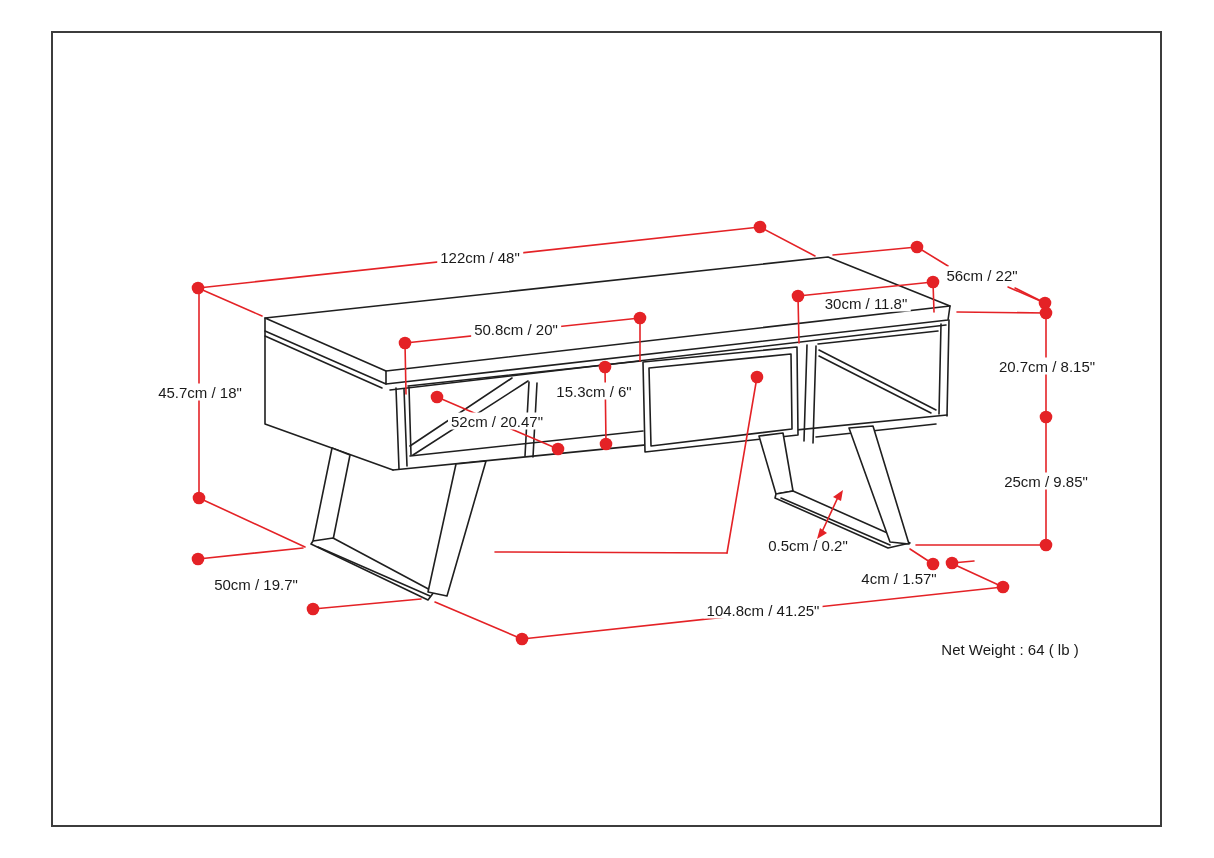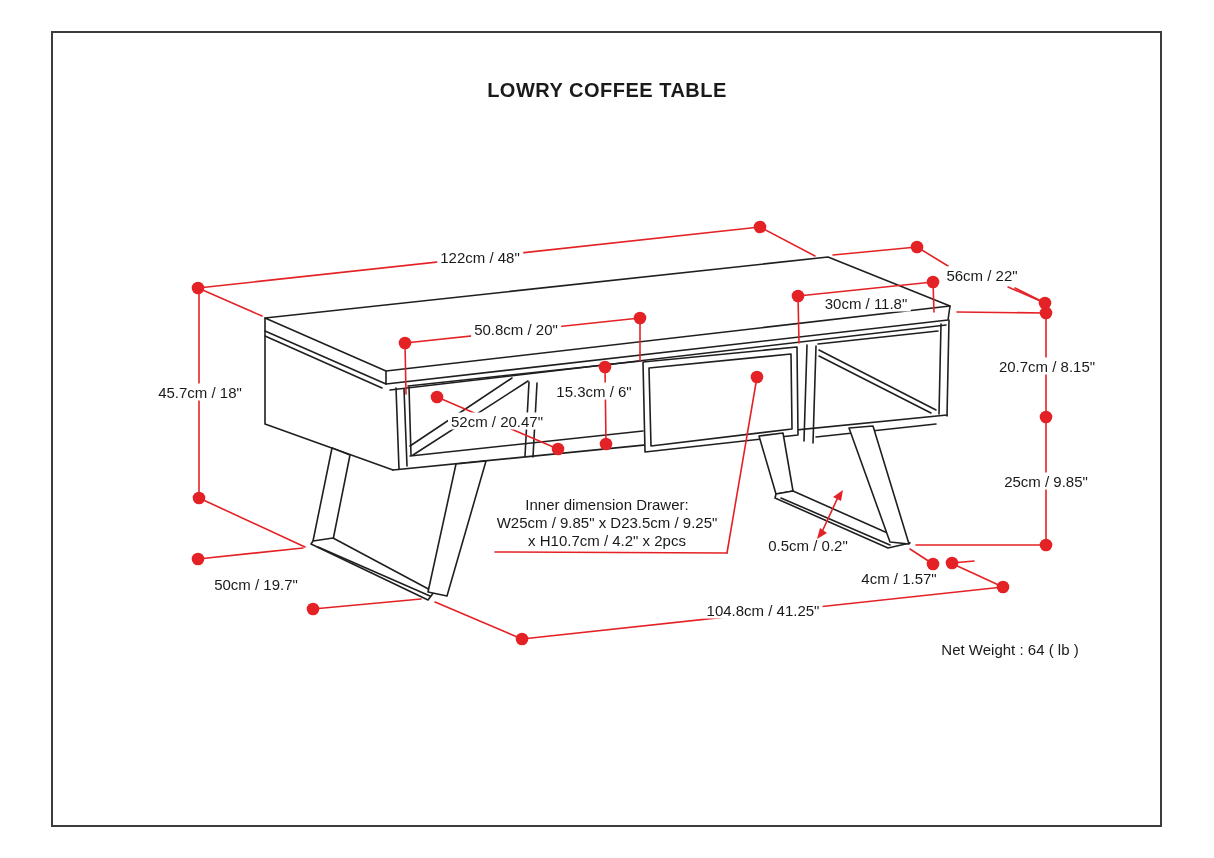--- a/index.html
+++ b/index.html
@@ -152,36 +152,30 @@
       <circle cx="405" cy="343" r="6.3"></circle>
         <circle cx="640" cy="318" r="6.3"></circle>
       <circle cx="437" cy="397" r="6.3"></circle>
         <circle cx="558" cy="449" r="6.3"></circle>
       <circle cx="605" cy="367" r="6.3"></circle>
         <circle cx="606" cy="444" r="6.3"></circle>
       <circle cx="757" cy="377" r="6.3"></circle>
     </g>
   </svg>
 
-  <div id="title">LOWRY COFFEE TABLE</div>
 
   <span class="dim l-d122">122cm / 48"</span>
   <span class="dim l-d56">56cm / 22"</span>
   <span class="dim l-d30">30cm / 11.8"</span>
   <span class="dim l-d508">50.8cm / 20"</span>
   <span class="dim l-d457">45.7cm / 18"</span>
   <span class="dim l-d153">15.3cm / 6"</span>
   <span class="dim l-d52">52cm / 20.47"</span>
   <span class="dim l-d207">20.7cm / 8.15"</span>
   <span class="dim l-d25">25cm / 9.85"</span>
   <span class="dim l-d05 plain">0.5cm / 0.2"</span>
   <span class="dim l-d4 plain">4cm / 1.57"</span>
   <span class="dim l-d1048">104.8cm / 41.25"</span>
   <span class="dim l-d50 plain">50cm / 19.7"</span>
 
-  <div id="inner-drawer">
-    <div>Inner dimension Drawer:</div>
-    <div>W25cm / 9.85" x D23.5cm / 9.25"</div>
-    <div>x H10.7cm / 4.2" x 2pcs</div>
-  </div>
 
   <div id="net-weight">Net Weight : 64 ( lb )</div>
 </div>
 
 </body></html>

